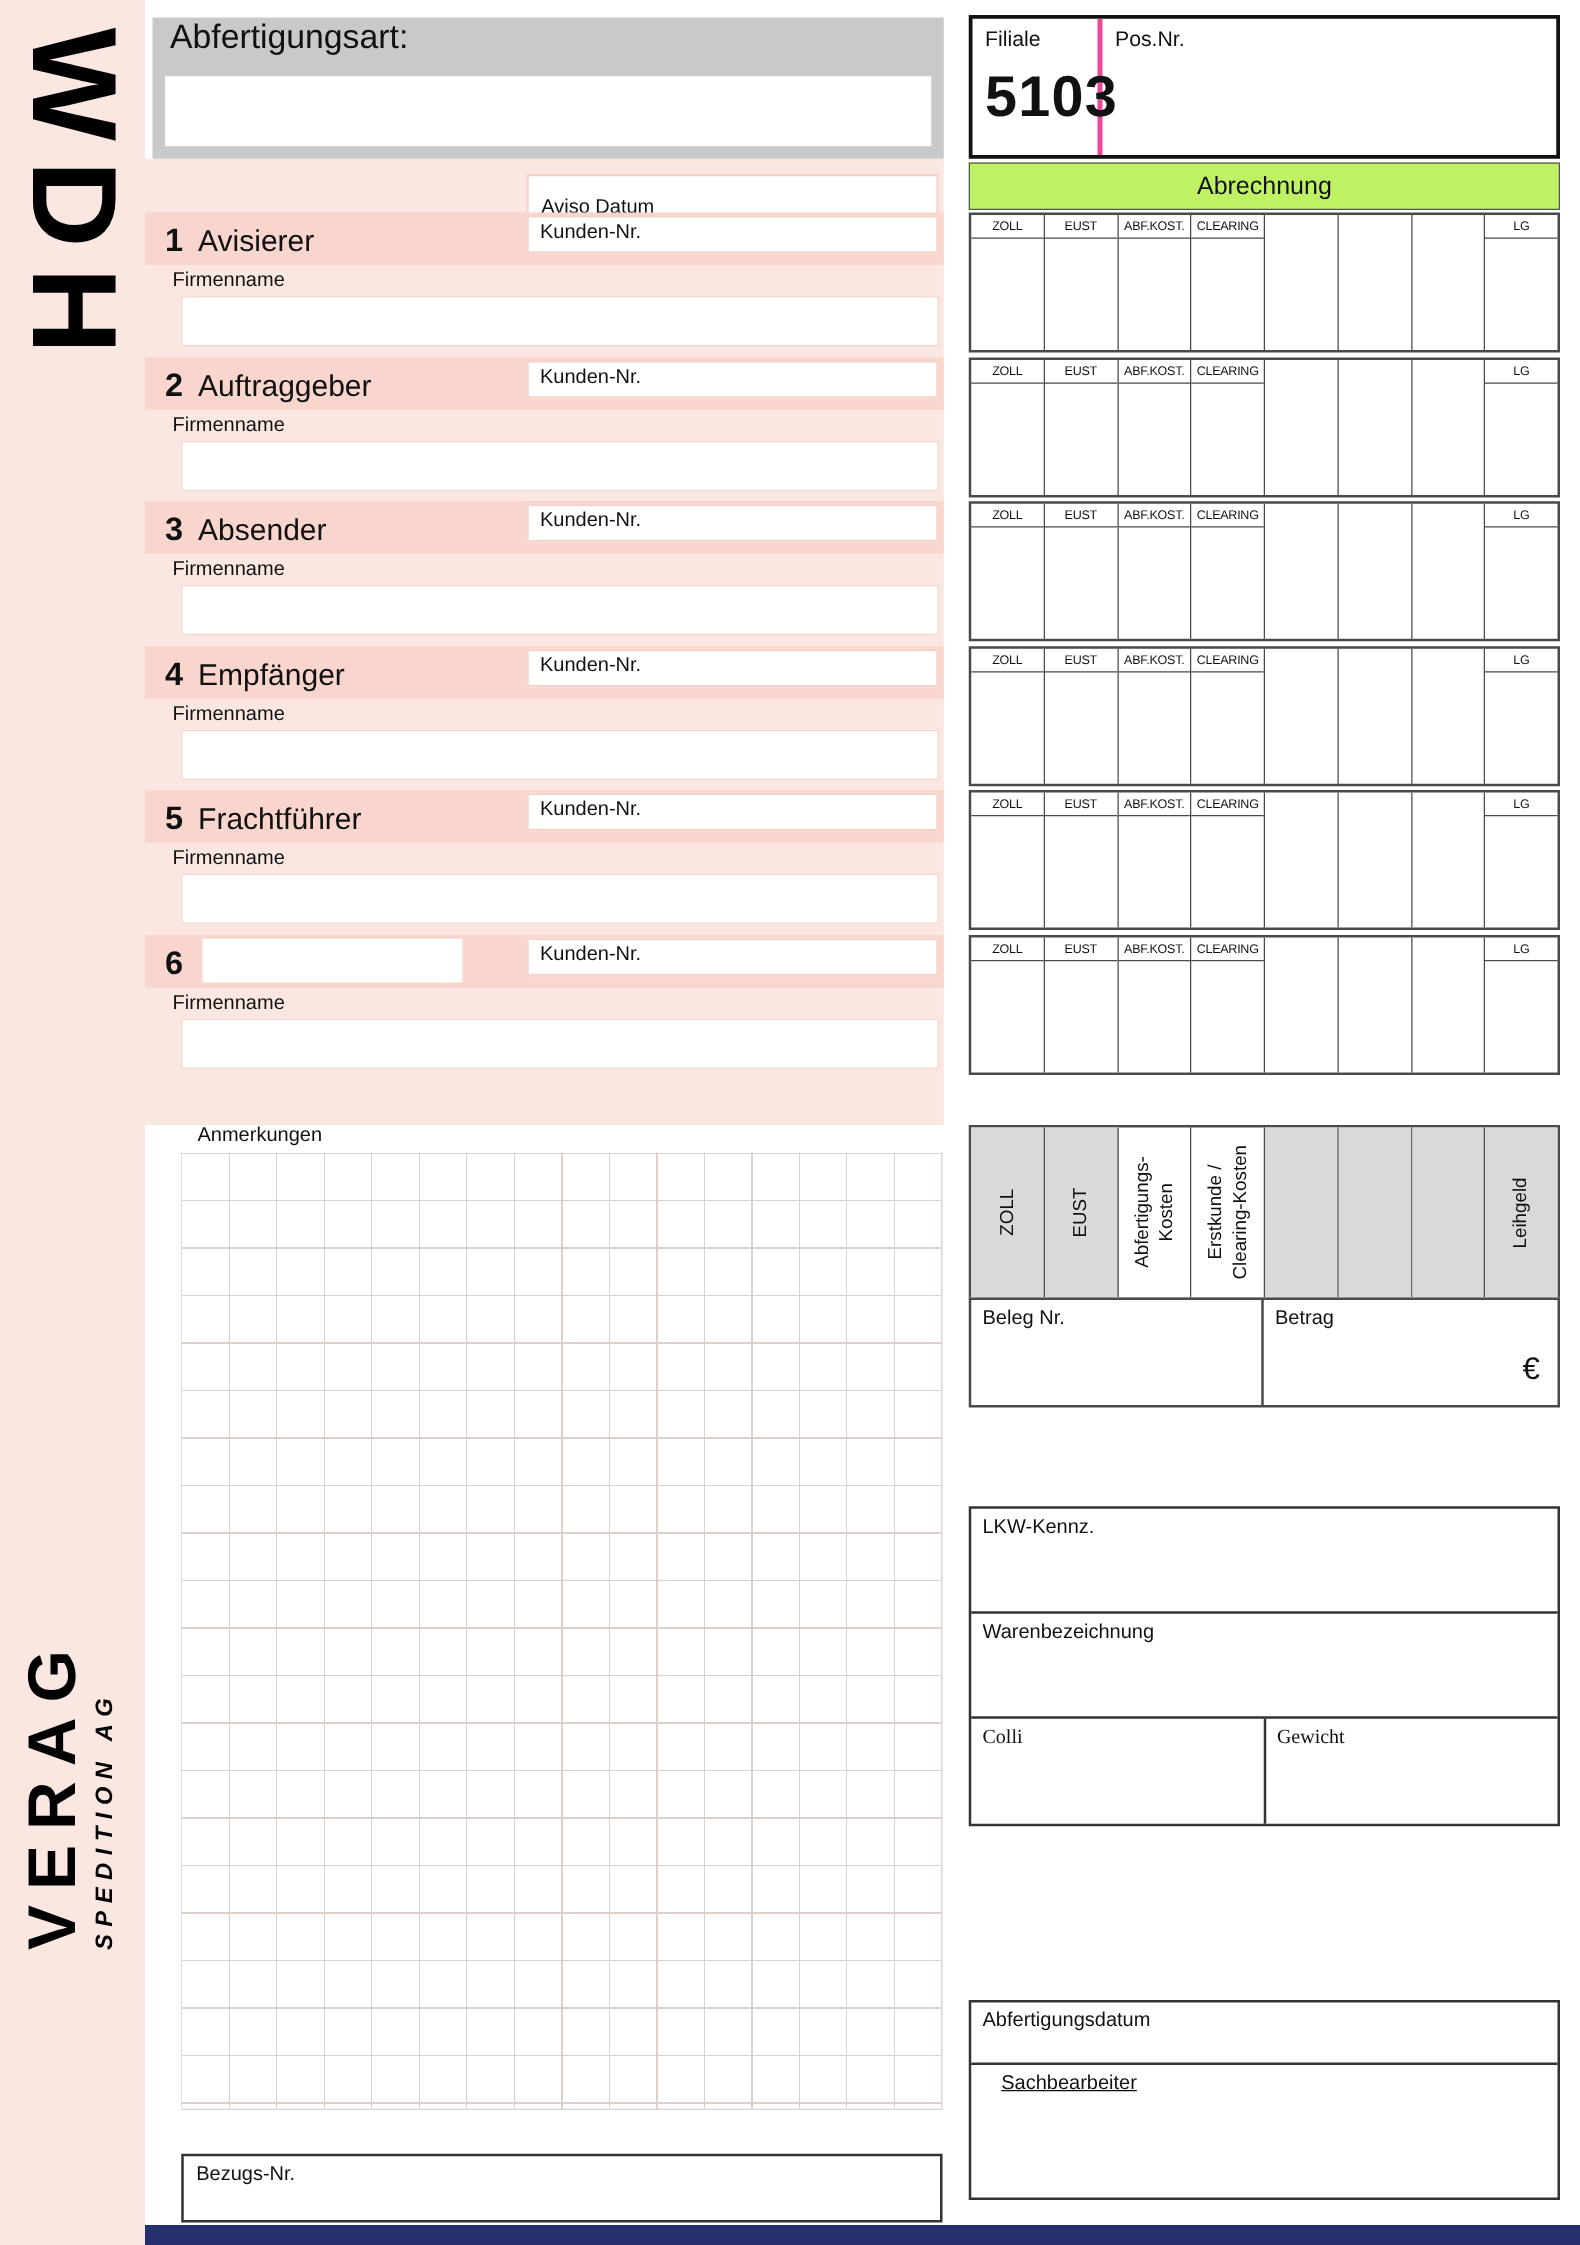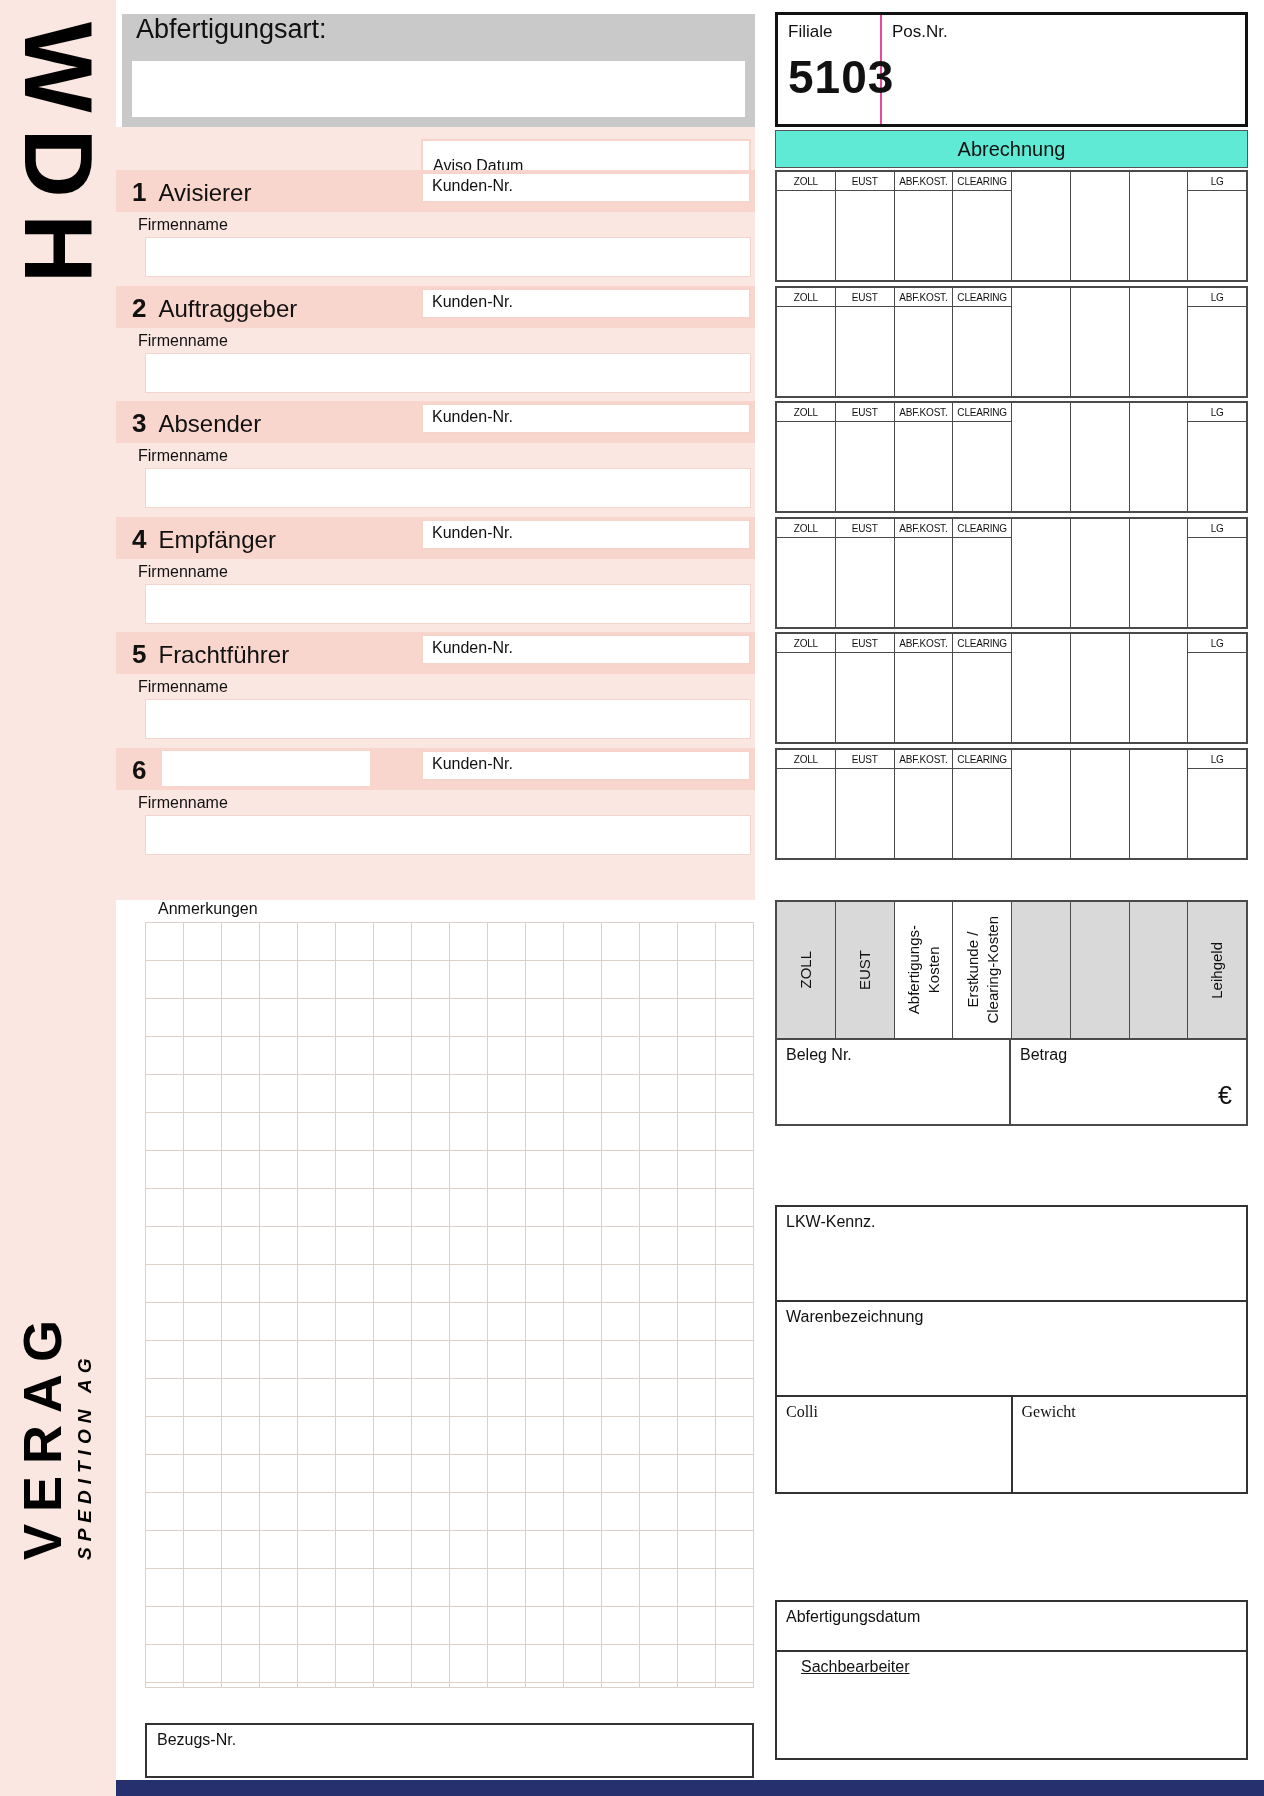--- a/index.html
+++ b/index.html
@@ -26,28 +26,28 @@
   .pinkcol { position:absolute; left:116px; top:127px; width:639px; height:773px; background:#fbe7e2; }
 
   
   .graybox { position:absolute; left:122px; top:14px; width:633px; height:113px; background:#c9c9c9; }
   .graybox .glabel { position:absolute; left:14px; top:0; font-size:27px; }
   .graybox .ginput { position:absolute; left:10px; top:47px; width:613px; height:56px; background:#ffffff; }
 
   
   .filiale { position:absolute; left:775px; top:12px; width:473px; height:115px; border:3px solid #111; background:#fff; display:flex; }
   .fcell { padding:7px 10px; font-size:17px; position:relative; }
-  .fcell.fleft { width:104px; border-right:2px solid #ec4899; }
+  .fcell.fleft { width:104px; border-right:4px solid #ec4899; }
   .fval { font-size:46px; font-weight:bold; margin-top:8px; letter-spacing:1px; }
 
   
   .aviso { position:absolute; left:421px; top:139px; width:330px; height:31px; background:#fff; border:2px solid #f6d4cb; font-size:16px; padding:16px 10px; }
 
   
-  .abrhead { position:absolute; left:775px; top:130px; width:473px; height:38px; background:#5eead4; border:1.5px solid #555; display:flex; align-items:center; justify-content:center; font-size:20px; }
+  .abrhead { position:absolute; left:775px; top:130px; width:473px; height:38px; background:#bef264; border:1.5px solid #555; display:flex; align-items:center; justify-content:center; font-size:20px; }
 
   
   .section { position:absolute; left:116px; width:639px; height:112px; }
   .band { position:absolute; left:0; top:0; width:100%; height:42px; background:#f8d6cd; }
   .bandtext { position:absolute; left:16px; top:7px; white-space:nowrap; }
   .num { font-size:26px; font-weight:bold; }
   .plabel { font-size:24px; margin-left:12px; }
   .pfield { position:absolute; left:46px; top:3px; width:208px; height:35px; background:#ffffff; }
   .kunden { position:absolute; left:305px; top:2px; width:330px; height:31px; background:#fff; border:2px solid #f6d4cb; font-size:16px; padding:3px 9px; }
   .firmalabel { position:absolute; left:22px; top:46px; font-size:16px; }
@@ -69,21 +69,21 @@
 
   
   .belegrow { position:absolute; left:775px; top:1038px; width:473px; height:88px; border:2px solid #4a4a4a; display:flex; background:#fff; }
   .belegcell { position:relative; padding:6px 9px; font-size:16px; }
   .belegcell.bleft { width:234px; border-right:2px solid #4a4a4a; }
   .belegcell.bright { flex:1; }
   .euro { position:absolute; right:14px; bottom:14px; font-size:25px; }
 
   
   .shipbox { position:absolute; left:775px; top:1205px; width:473px; border:2.5px solid #333; background:#fff; }
-  .shiprow { position:relative; height:95px; border-bottom:2px solid #333; }
+  .shiprow { position:relative; height:84px; border-bottom:2px solid #333; }
   .shiprow:last-child { border-bottom:none; }
   .shiprow.split { display:flex;font-family:Liberation Serif, serif; }
   .half { flex:1; padding:6px 9px; font-size:16px; }
   .half.hfirst { border-right:2px solid #333; }
   .rowlabel { display:block; padding:6px 9px; font-size:16px; }
 
   
   .procbox { position:absolute; left:775px; top:1600px; width:473px; border:2.5px solid #333; background:#fff; }
   .procrow1 { height:50px; border-bottom:2px solid #333; padding:6px 9px; font-size:16px; }
   .procrow2 { height:106px; padding:6px 24px; font-size:16px;text-decoration:underline; }

